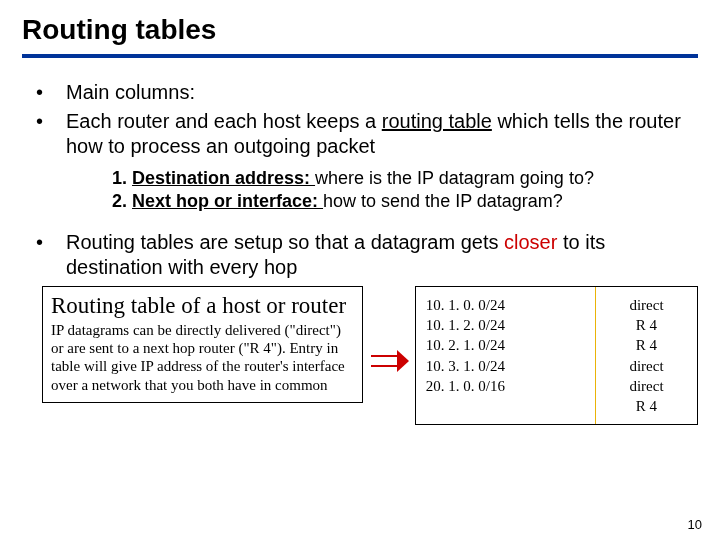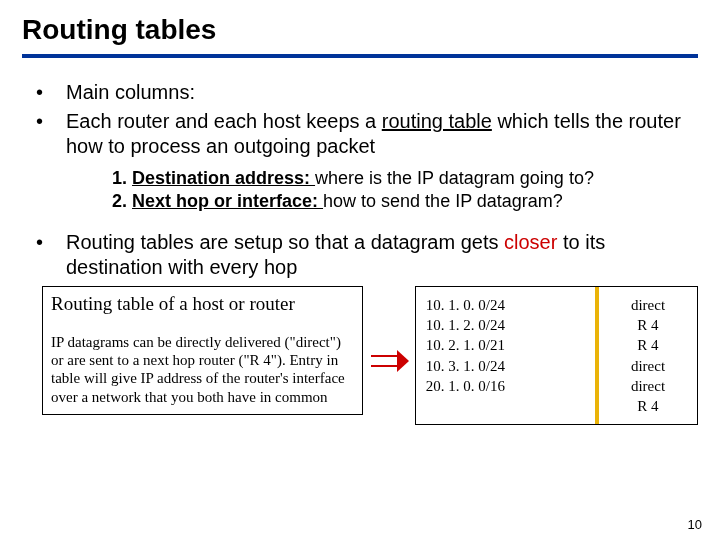--- a/index.html
+++ b/index.html
@@ -11,32 +11,32 @@
 .bullets>li{position:relative;padding-left:44px;font-size:20px;line-height:1.25;margin-bottom:4px}
 .bullets>li::before{content:"•";position:absolute;left:14px;top:0;font-size:20px}
 .u{text-decoration:underline}
 .numlist{list-style:none;padding-left:90px;margin-top:8px;margin-bottom:16px}
 .numlist>li{font-size:18px;font-weight:bold;line-height:1.3;position:relative;padding-left:0}
 .numlist>li .lead{font-weight:bold}
 .numlist>li .tail{font-weight:normal}
 .red{color:#cc0000}
 .lower{display:flex;margin-top:6px;padding-left:20px;align-items:flex-start;gap:6px}
 .leftbox{border:1px solid #000;padding:6px 8px 8px 8px;width:328px}
-.leftbox .h{font-family:"Times New Roman",serif;font-size:19px;margin-bottom:18px}
+.leftbox .h{font-family:"Times New Roman",serif;font-size:23px;margin-bottom:2px}
 .leftbox .p{font-family:Liberation Serif, serif;font-size:15px;line-height:1.22}
 .arrow{margin-top:62px}
 .tbl{border:1px solid #000;width:290px}
 .tbl-head{display:flex;border-bottom:1px solid #000}
 .tbl-head>div{font-family:"Times New Roman",serif;font-weight:bold;font-size:16px;padding:8px 10px}
 .th-dest{flex:1}
 .th-next{width:102px;border-left:1px solid #000}
 .tbl-body{display:flex}
 .tbl-body>div{font-family:"Times New Roman",serif;font-size:15px;padding:8px 10px;line-height:1.35}
 .col-dest{flex:1}
-.col-next{width:102px;border-left:4px solid #eab308;text-align:center}
+.col-next{width:102px;border-left:1px solid #eab308;text-align:center}
 .pgnum{position:absolute;bottom:8px;right:18px;font-size:13px}
 </style>
 </head>
 <body>
 
 <div class="slide">
 
   <div class="title">Routing tables</div>
   <div class="rule"></div>
 
@@ -74,21 +74,21 @@
         <line x1="2" y1="18" x2="30" y2="18" stroke="#cc0000" stroke-width="2"></line>
         <polygon points="28,2 40,13 28,24" fill="#cc0000"></polygon>
       </svg>
     </div>
 
     <div class="tbl">
       <div class="tbl-body">
         <div class="col-dest">
           <div>10. 1. 0. 0/24</div>
           <div>10. 1. 2. 0/24</div>
-          <div>10. 2. 1. 0/21</div>
+          <div>10. 2. 1. 0/24</div>
           <div>10. 3. 1. 0/24</div>
           <div>20. 1. 0. 0/16</div>
         </div>
         <div class="col-next">
           <div>direct</div>
           <div>R 4</div>
           <div>R 4</div>
           <div>direct</div>
           <div>direct</div>
           <div>R 4</div>

